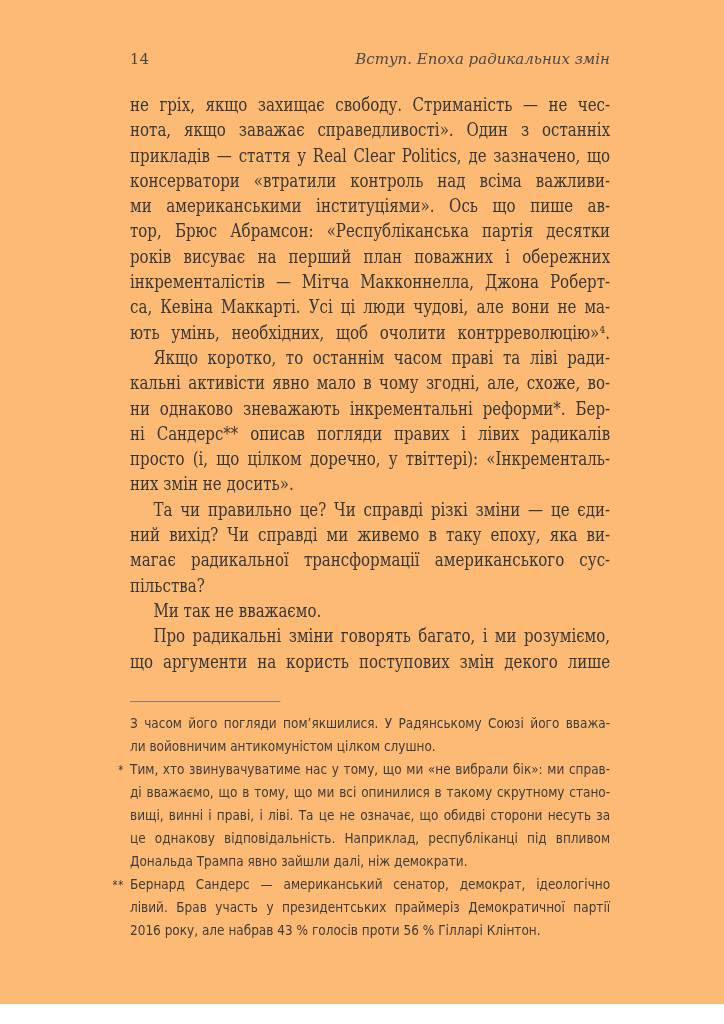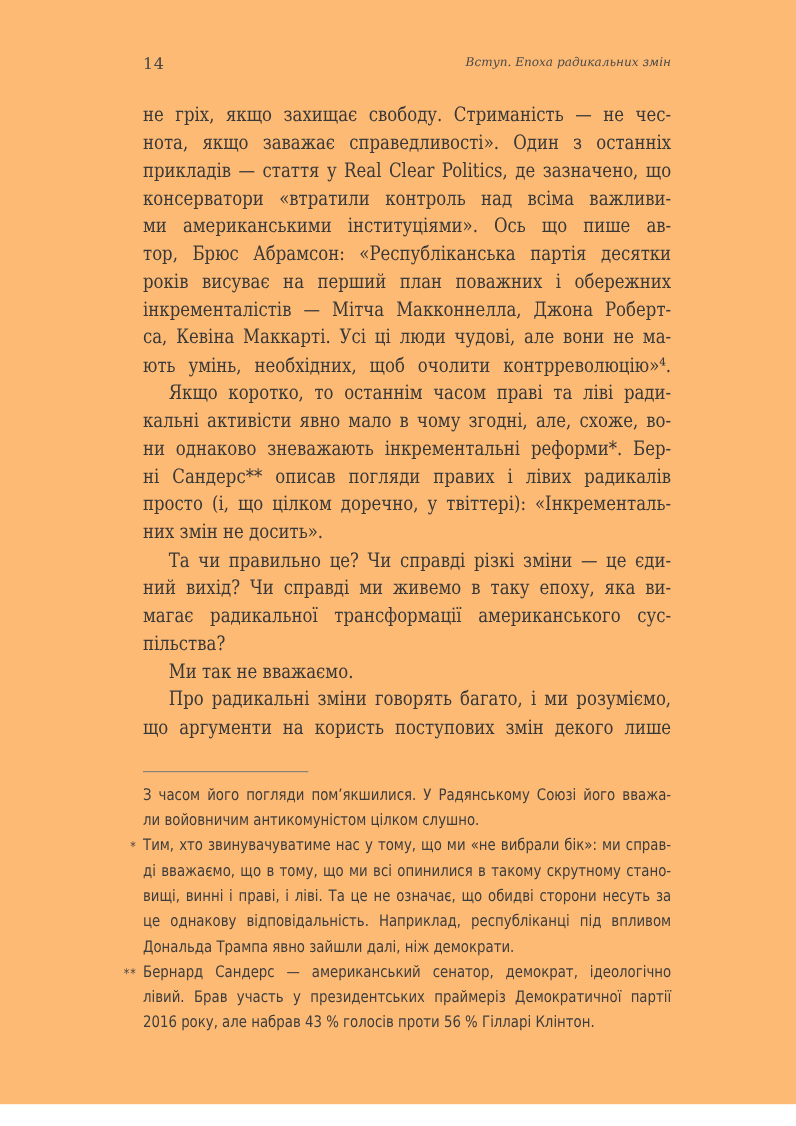--- a/index.html
+++ b/index.html
@@ -22,21 +22,21 @@
     top: 51px;
     font-size: 14.5px;
     letter-spacing: 0.5px;
     color: #454545;
   }
   .runhead {
     position: absolute;
     right: 114px;
     top: 50px;
     font-style: italic;
-    font-size: 11px;
+    font-size: 15px;
     color: #4a4a4a;
   }
   
   .col {
     position: absolute;
     left: 130px;
     top: 0;
     width: 575px;
     transform: scaleX(0.835);
     transform-origin: 0 0;

